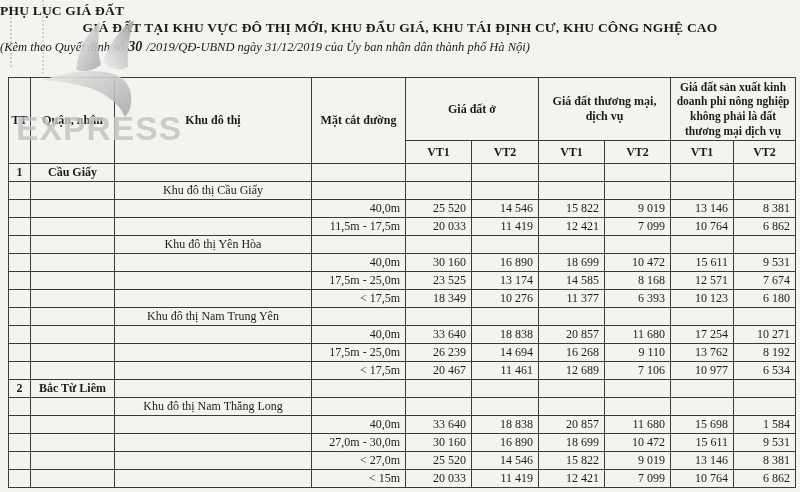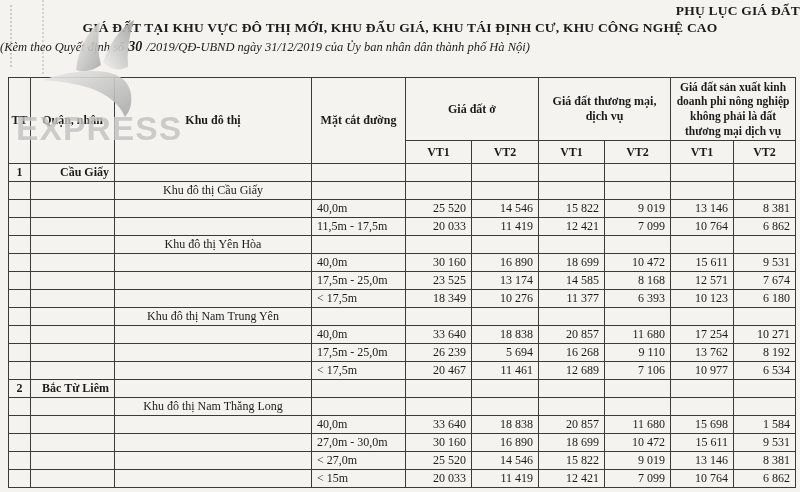--- a/index.html
+++ b/index.html
@@ -10,21 +10,21 @@
     background: #f5f3ef;
     font-family: "Liberation Serif", serif;
     color: #1b1b1b;
     overflow: hidden;
   }
   
   .scan-mark { position: absolute; width: 0; border-left: 2px dotted #9c9c9c; opacity: .45; }
   .scan-mark-1 { left: 10px; top: 5px;  height: 62px; }
   .scan-mark-2 { left: 42px; top: 0;    height: 74px; opacity: .35; }
 
-  .title1 { position: absolute; top: 3px;  left: 0; right: 0; text-align: right; font-weight: bold; font-size: 13.5px; letter-spacing: .2px; }
+  .title1 { position: absolute; top: 3px;  left: 0; right: 0; text-align: left; font-weight: bold; font-size: 13.5px; letter-spacing: .2px; }
   .title2 { position: absolute; top: 20px; left: 0; right: 0; text-align: center; font-weight: bold; font-size: 13.5px; letter-spacing: .2px; }
   .ref    { position: absolute; top: 39px; left: 0; right: 0; font-style: italic; font-size: 12.5px; }
   .ref .handno { font-weight: bold; font-size: 14px; margin: 0 4px; }
   .unit   { position: absolute; top: 58px; right: 6px; font-style: italic; font-size: 12px; }
 
   table.price-table {
     position: absolute;
     top: 77px; left: 8px;
     width: 787px;
     border-collapse: collapse;
@@ -44,23 +44,23 @@
     line-height: 1.25;
     white-space: normal;
     margin-left: 33px;
   }
   .price-table thead tr.hrow1 { height: 63px; }
   .price-table thead tr.hrow2 { height: 23px; }
   .price-table thead th.th-group3 { font-size: 11.5px; line-height: 1.28; }
   .price-table tbody tr { height: 18px; }
   .price-table tbody td { font-size: 12px; padding: 0 5px; vertical-align: middle; }
   td.c-tt       { text-align: center; font-weight: bold; padding: 0 1px; }
-  td.c-district { text-align: right; font-weight: bold; padding-left: 4px; }
+  td.c-district { text-align: center; font-weight: bold; padding-left: 4px; }
   td.c-urban    { text-align: center; padding-left: 5px; }
-  td.c-road     { text-align: left; padding-left: 16px; }
+  td.c-road     { text-align: right; padding-left: 16px; }
   td.c-num      { text-align: right; padding-right: 6px; }
 
   .watermark { position: absolute; left: 12px; top: 12px; width: 200px; height: 140px; z-index: 5; pointer-events: none; }
   .wm-bird   { position: absolute; left: 28px; top: 6px; }
   .wm-text   {
     position: absolute; left: 4px; top: 98px;
     font-family: "Liberation Sans", sans-serif;
     font-weight: bold;
     font-size: 33px;
     letter-spacing: 1px;
@@ -235,21 +235,21 @@
           <td class="c-num">11 680</td>
           <td class="c-num">17 254</td>
           <td class="c-num">10 271</td>
         </tr>
         <tr>
           <td class="c-tt"></td>
           <td class="c-district"></td>
           <td class="c-urban"></td>
           <td class="c-road">17,5m - 25,0m</td>
           <td class="c-num">26 239</td>
-          <td class="c-num">5 694</td>
+          <td class="c-num">14 694</td>
           <td class="c-num">16 268</td>
           <td class="c-num">9 110</td>
           <td class="c-num">13 762</td>
           <td class="c-num">8 192</td>
         </tr>
         <tr>
           <td class="c-tt"></td>
           <td class="c-district"></td>
           <td class="c-urban"></td>
           <td class="c-road">&lt; 17,5m</td>

